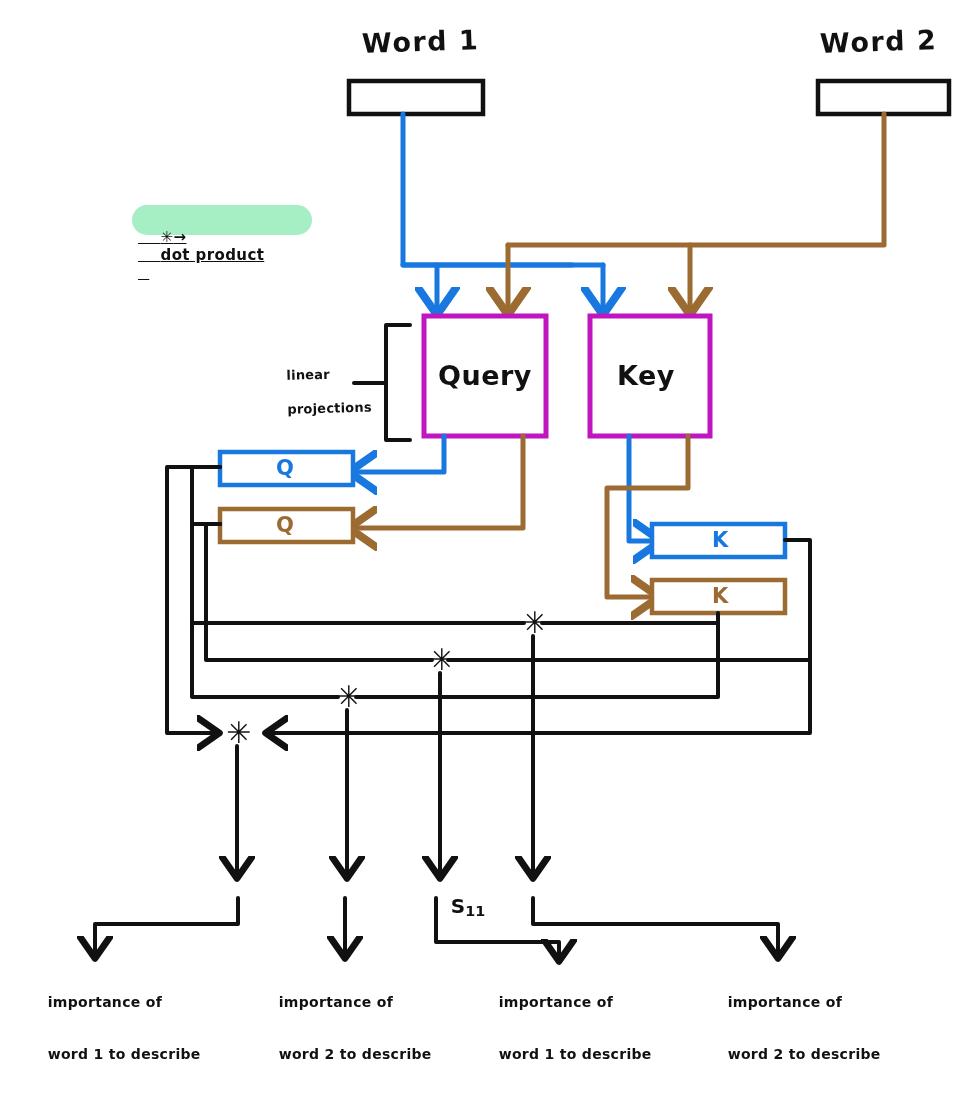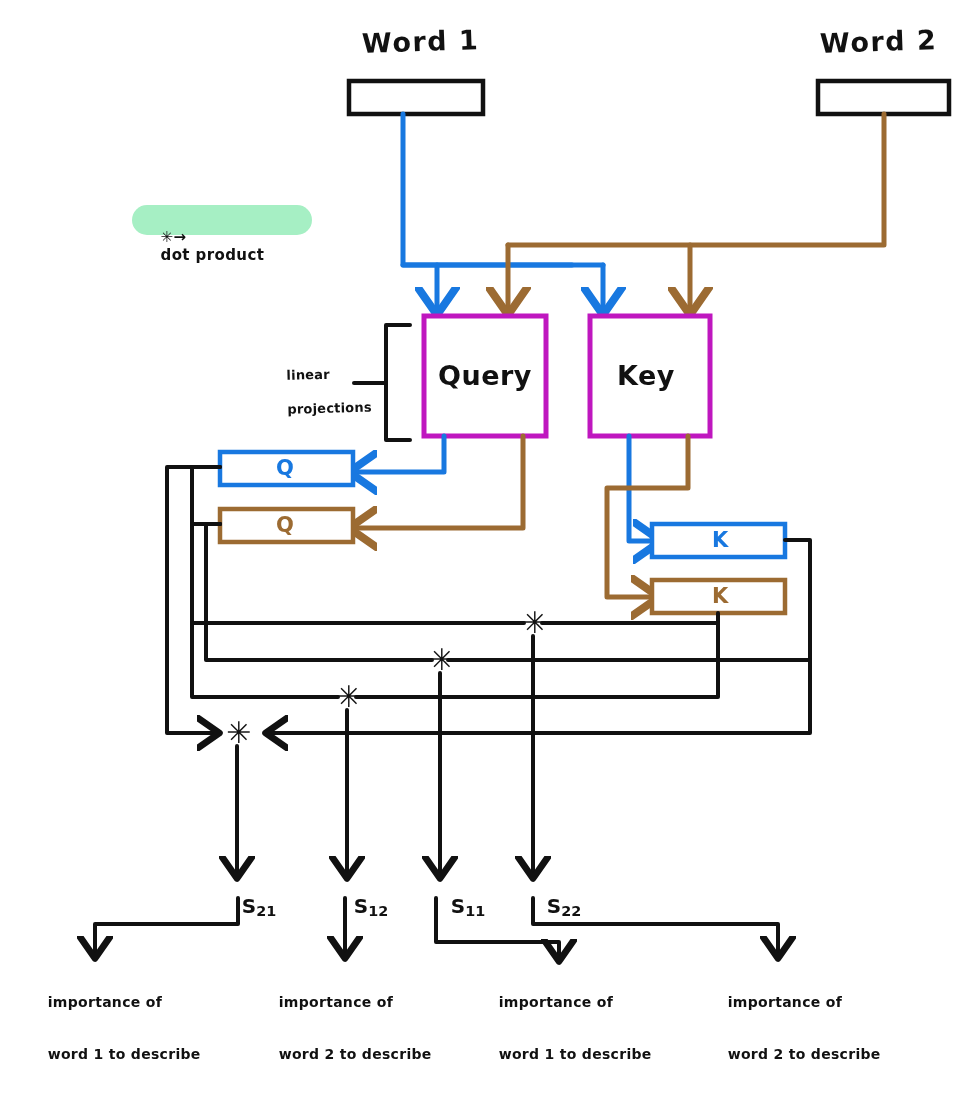--- a/index.html
+++ b/index.html
@@ -155,21 +155,21 @@
 
     <g fill="none" stroke="#111111" stroke-width="4" stroke-linecap="round" stroke-linejoin="round">
       <path d="M238,898 L238,924 L95,924 L95,952" marker-end="url(#ah-black)"></path>
       <path d="M345,898 L345,952" marker-end="url(#ah-black)"></path>
       <path d="M436,898 L436,942 L559,942 L559,955" marker-end="url(#ah-black)"></path>
       <path d="M533,898 L533,924 L778,924 L778,952" marker-end="url(#ah-black)"></path>
     </g>
   </svg>
 
   <div class="highlight" style="left:132px;top:205px;width:180px;height:30px;"></div>
-  <div class="hw legend" style="left:138px;top:210px;">
+  <div class="hw legend" style="left:138px;top:210px;text-decoration:underline;">
     <span>✳</span><span>→</span>
     <span>dot product</span>
   </div>
 
   <div class="hw title" style="left:362px;top:26px;">Word 1</div>
   <div class="hw title" style="left:820px;top:26px;">Word 2</div>
 
   <div class="hw small" style="left:268px;top:349px;">
     <span>linear</span><br>
     <span>projections</span>
@@ -181,32 +181,23 @@
   <div class="hw qk qtext" style="left:276px;top:456px;">Q</div>
   <div class="hw qk btext" style="left:276px;top:513px;">Q</div>
   <div class="hw qk qtext" style="left:712px;top:528px;">K</div>
   <div class="hw qk btext" style="left:712px;top:584px;">K</div>
 
   <div class="ast" style="left:226px;top:718px;">✳</div>
   <div class="ast" style="left:336px;top:682px;">✳</div>
   <div class="ast" style="left:429px;top:645px;">✳</div>
   <div class="ast" style="left:522px;top:608px;">✳</div>
 
-  <div class="hw slabel" style="left:214px;top:870px;">
-    <span>S</span><span class="sub">21</span>
-  </div>
-  <div class="hw slabel" style="left:326px;top:870px;">
-    <span>S</span><span class="sub">12</span>
-  </div>
   <div class="hw slabel" style="left:423px;top:870px;text-align:right;">
     <span>S</span><span class="sub">11</span>
   </div>
-  <div class="hw slabel" style="left:519px;top:870px;">
-    <span>S</span><span class="sub">22</span>
-  </div>
 
   <div class="hw sublabel" style="left:27px;top:963px;">
     <span>importance of</span><br>
     <span>word 1 to describe</span><br>
     
   </div>
   <div class="hw sublabel" style="left:258px;top:963px;">
     <span>importance of</span><br>
     <span>word 2 to describe</span><br>
     

